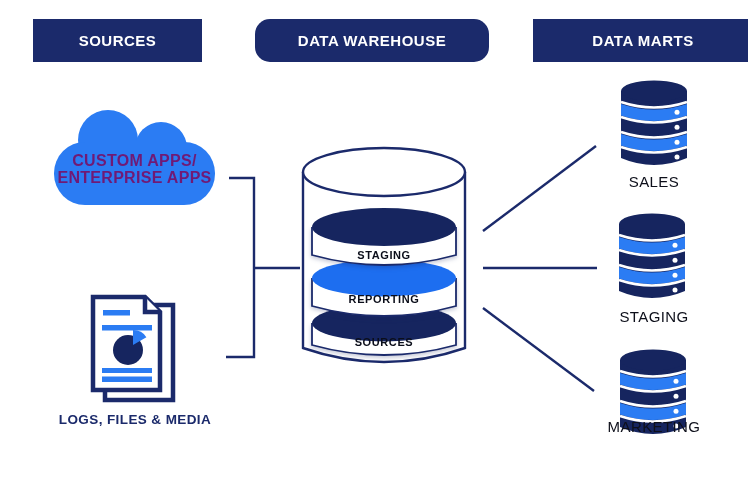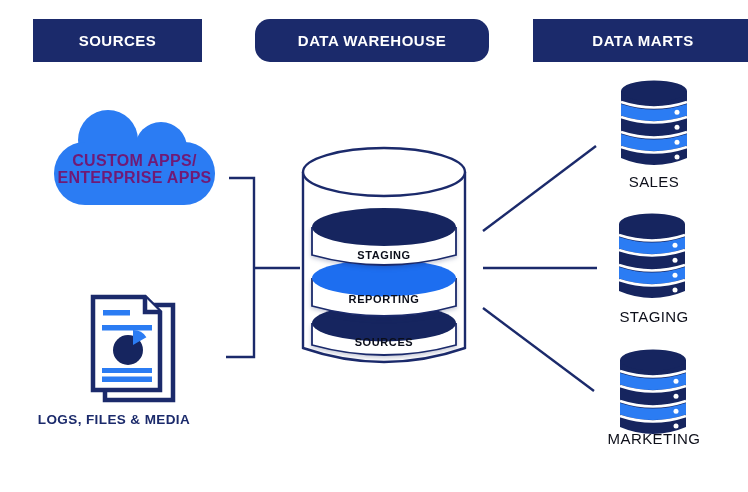--- a/index.html
+++ b/index.html
@@ -18,39 +18,39 @@
   .hdr-warehouse{left:255px;width:234px;border-radius:15px;}
   .hdr-marts{left:533px;width:220px;}
   
   .cloud-label{
     position:absolute;left:53px;top:152px;width:163px;text-align:center;
     color:#701a75;font-size:16px;font-weight:700;line-height:17px;letter-spacing:.3px;
   }
   .cloud-label div{white-space:nowrap;}
   
   .files-label{
-    position:absolute;left:24px;top:412px;width:180px;text-align:center;
+    position:absolute;left:45px;top:412px;width:180px;text-align:center;
     color:#1B2A6B;font-size:13.5px;font-weight:700;letter-spacing:.4px;white-space:nowrap;
   }
   
   .disk-label{
     position:absolute;left:309px;width:150px;height:15px;text-align:center;
     color:#0B0E1A;font-size:11px;font-weight:700;letter-spacing:.6px;
   }
   .disk-label.staging{top:249px;}
   .disk-label.reporting{top:293px;}
   .disk-label.metadata{top:336px;}
   
   .mart-label{
     position:absolute;left:584px;width:140px;text-align:center;
     color:#0D0F1A;font-size:15px;font-weight:400;letter-spacing:.4px;white-space:nowrap;
   }
   .mart-label.sales{top:173px;}
   .mart-label.finance{top:308px;}
-  .mart-label.marketing{top:430px;text-align:center;}
+  .mart-label.marketing{top:418px;text-align:center;}
   .disk-side{filter:drop-shadow(0 2px 2px rgba(22,37,95,.25));}
   .hidden-defs{position:absolute;width:0;height:0;overflow:hidden;}
 </style>
 </head>
 <body>
 
 <div class="canvas">
 
   <svg class="hidden-defs" aria-hidden="true">
     <symbol id="db-icon" viewBox="0 0 68 92">

